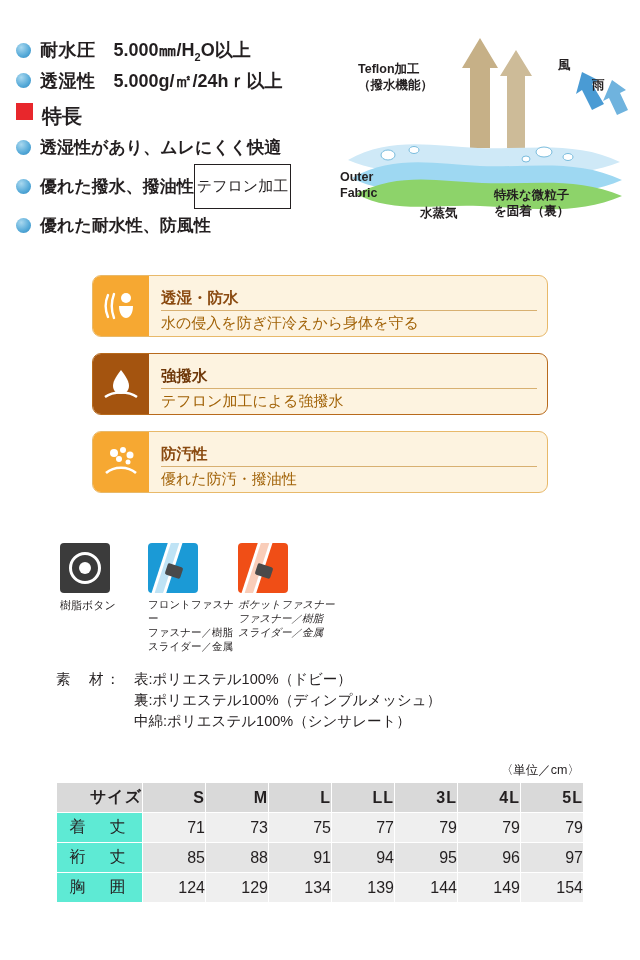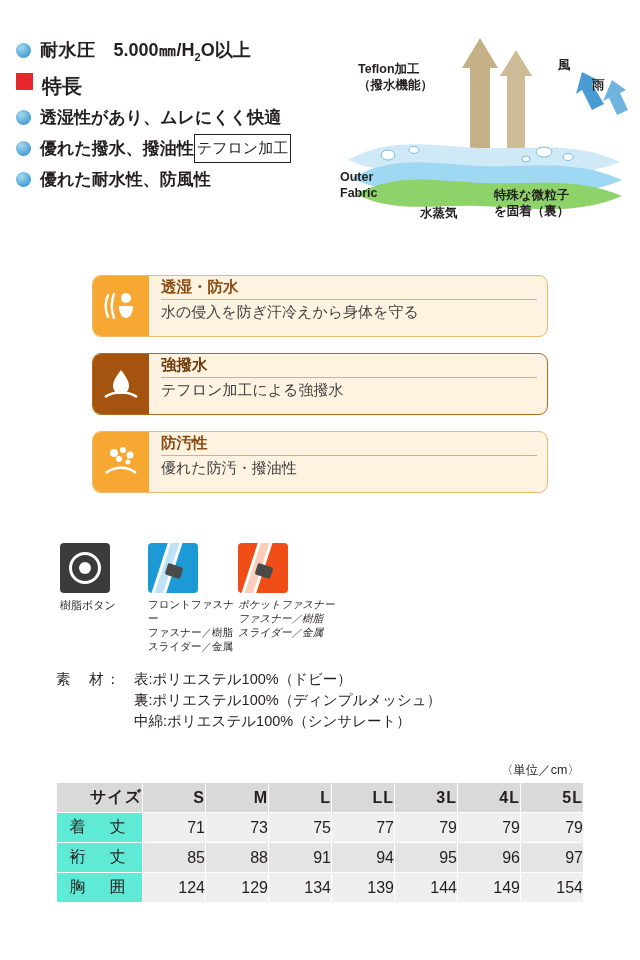--- a/index.html
+++ b/index.html
@@ -25,21 +25,21 @@
   .spec-value { font-size:18px; font-weight:bold; margin-left:18px; white-space:nowrap; }
   .sub { font-size:11px; vertical-align:sub; }
 
   .feature-head { display:flex; margin:10px 0 6px 0; }
   .red-square { width:17px; height:17px; background:#e8272c; margin-right:9px; flex:0 0 auto;}
   .feature-head .t { font-size:20px; font-weight:bold; }
 
   .feat-line { display:flex; align-items:center; margin-bottom:5px; }
   .feat-line .txt { font-size:17px; font-weight:bold; }
   .boxed {
-    border:1.5px solid #231f20; padding:4px 2px; font-size:15px;
+    border:1.5px solid #231f20; padding:12px 2px; font-size:15px;
   }
 
   
   .illu { position:absolute; left:330px; top:28px; width:300px; height:205px; }
   .illu svg { display:block; }
   .illu-lab { position:absolute; font-size:12.5px; font-weight:bold; line-height:1.25; }
 
   
   .cards { position:absolute; left:92px; top:275px; width:456px; }
   .card {
@@ -48,25 +48,25 @@
   }
   .card-a { border:1.5px solid #e8b96a; background:#fdf3e0; }
   .card-b { border:1.5px solid #b86a1c; background:#fdf3e0; }
   .card-c { border:1.5px solid #e8b96a; background:#fdf3e0; }
   .card-icon {
     width:56px; flex:0 0 56px; display:flex; align-items:center; justify-content:center;
   }
   .ic-a { background:#f6a832; }
   .ic-b { background:#a4540f; }
   .ic-c { background:#f6a832; }
-  .card-body { flex:1; padding:1px 10px 0 12px; position:relative;}
+  .card-body { flex:1; padding:12px 10px 0 12px; position:relative;}
   .card-title { font-size:15.5px; font-weight:bold; color:#8a4a10; line-height:1.3; }
   .card-title.brown { color:#6e3708; }
   .card-sep { height:1px; background:#d8b071; margin:2px 0 3px 0; }
-  .card-desc { font-size:15px; color:#404040; }
+  .card-desc { font-size:15px; color:#a16207; }
 
   
   .parts { position:absolute; left:60px; top:543px; width:300px; }
   .part { position:absolute; top:0; }
   .part .sq { width:50px; height:50px; border-radius:4px; }
   .part .cap { font-size:10.5px; line-height:1.32; margin-top:5px; text-align:left; }
   .part .cap.c1 { font-size:11px; }
 
   
   .mat { position:absolute; left:56px; top:670px; width:520px; font-size:14.5px; }
@@ -90,20 +90,25 @@
 <body>
 
 <div class="top-block">
 
   <div class="spec-line">
     <span class="bullet"></span>
     <span class="spec-label">耐水圧</span>
     <span class="spec-value"><span>5.000</span><span>㎜/H</span><span class="sub">2</span><span>O以上</span></span>
   </div>
 
+  <div class="spec-line">
+    <span class="bullet"></span>
+    <span class="spec-label">透湿性</span>
+    <span class="spec-value"><span>5.000g/</span><span>㎡</span><span>/24hｒ以上</span></span>
+  </div>
 
   <div class="feature-head">
     <span class="red-square"></span>
     <span class="t">特長</span>
   </div>
 
   <div class="feat-line">
     <span class="bullet"></span>
     <span class="txt">透湿性があり、ムレにくく快適</span>
   </div>

